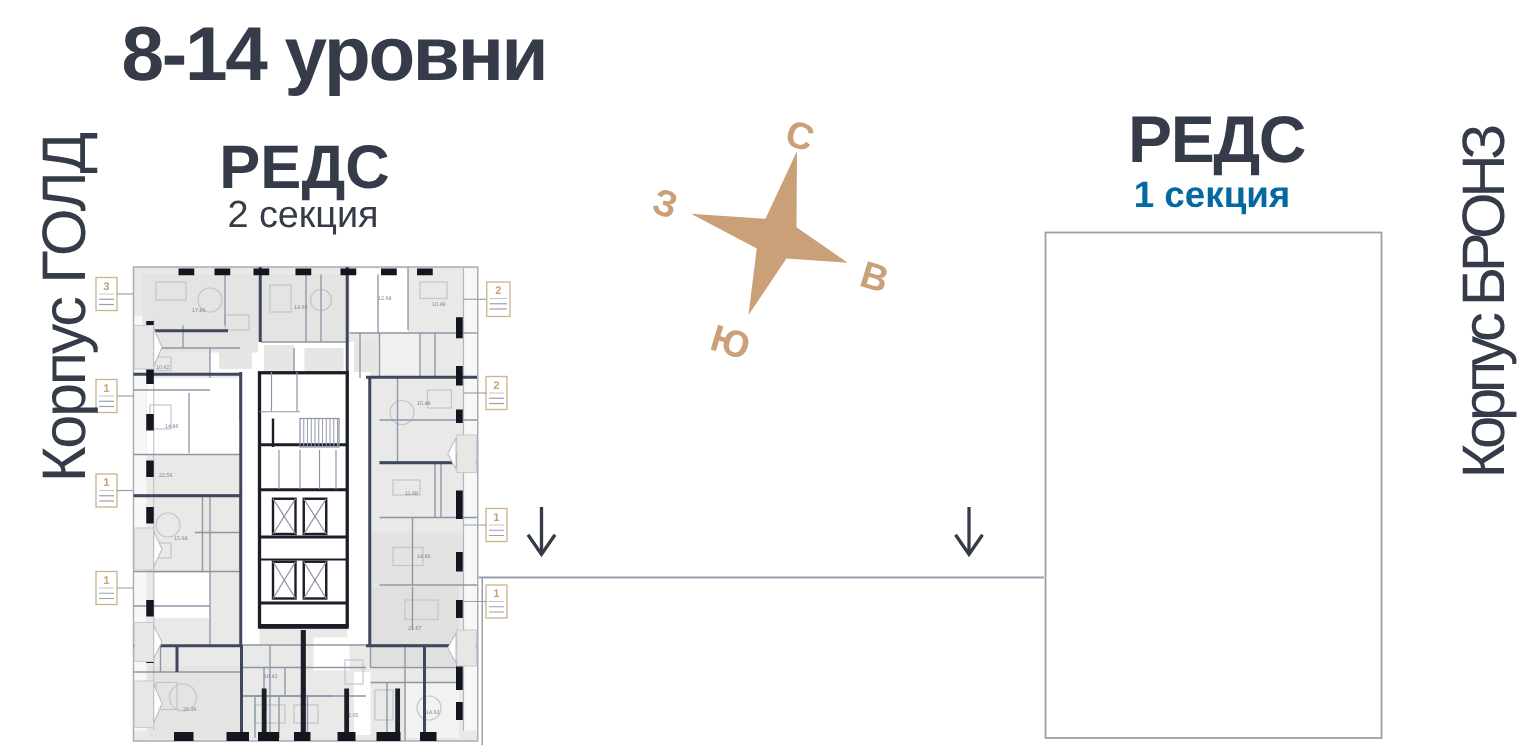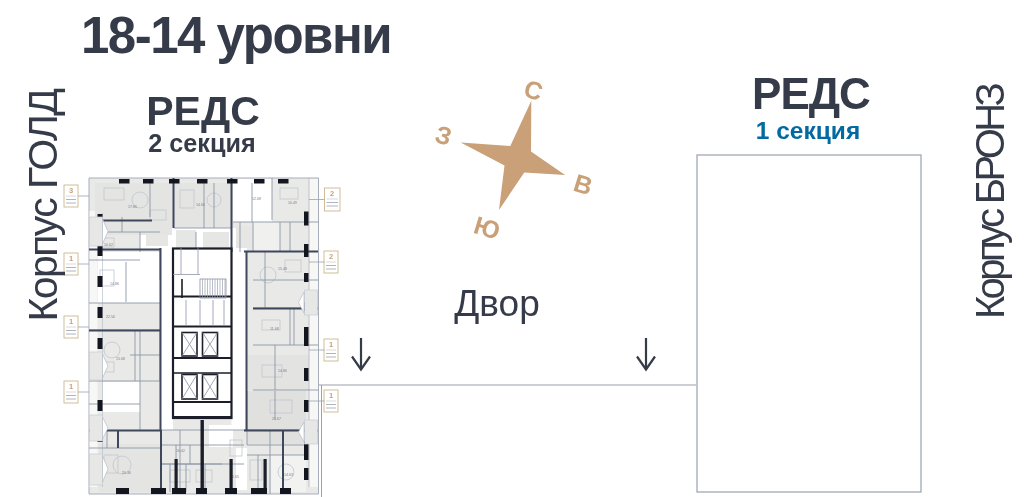--- a/index.html
+++ b/index.html
@@ -2,21 +2,21 @@
 <html><head>
 <meta charset="utf-8">
 <style>
   html,body{margin:0;padding:0;}
   body{width:1024px;height:497px;overflow:hidden;background:#ffffff;
        font-family:"Liberation Sans", sans-serif;}
   #page{position:relative;width:1024px;height:497px;background:#ffffff;}
   .abs{position:absolute;}
   #title{left:81px;top:6px;font-size:51px;font-weight:700;color:#363b49;letter-spacing:-1.5px;}
   #reds2{left:120px;top:88px;width:166px;text-align:center;font-size:41px;font-weight:700;color:#363b49;}
-  #sec2{left:119px;top:128.5px;width:166px;text-align:center;font-size:25.2px;font-weight:700;color:#363b49;}
+  #sec2{left:119px;top:128.5px;width:166px;text-align:center;font-size:25.2px;font-weight:400;color:#363b49;}
   #reds1{left:728px;top:69px;width:166px;text-align:center;font-size:44px;font-weight:700;color:#363b49;letter-spacing:-1px;}
   #sec1{left:725px;top:117px;width:166px;text-align:center;font-size:24.5px;font-weight:700;color:#0369a1;}
   #gold{left:-157.5px;top:184.5px;width:400px;height:41px;line-height:41px;text-align:center;
         font-size:41px;font-weight:400;color:#363b49;letter-spacing:-1.6px;transform:rotate(-90deg);}
   #bronz{left:789.5px;top:181.5px;width:400px;height:41px;line-height:41px;text-align:center;
         font-size:40px;font-weight:400;color:#363b49;letter-spacing:-3.6px;transform:rotate(-90deg);}
   #dvor{left:430px;top:283px;width:134px;text-align:center;font-size:37px;font-weight:400;color:#363b49;}
   svg{position:absolute;left:0;top:0;}
 </style>
 </head>
@@ -374,21 +374,20 @@
         <line x1="78" y1="264" x2="89" y2="264"></line>
         <line x1="78" y1="327" x2="89" y2="327"></line>
         <line x1="78" y1="392" x2="89" y2="392"></line>
         <line x1="309" y1="199.5" x2="324.5" y2="199.5"></line>
         <line x1="309" y1="262" x2="324.5" y2="262"></line>
         <line x1="309" y1="350" x2="324.5" y2="350"></line>
         <line x1="309" y1="401" x2="324.5" y2="401"></line>
       </g>
     </g>
   </svg>
-  <div class="abs" id="title">18-14 уровни</div>
+  <div class="abs" id="title">8-14 уровни</div>
   <div class="abs" id="reds2">РЕДС</div>
   <div class="abs" id="sec2">2 секция</div>
   <div class="abs" id="reds1">РЕДС</div>
   <div class="abs" id="sec1">1 секция</div>
   <div class="abs" id="gold">Корпус ГОЛД</div>
   <div class="abs" id="bronz">Корпус БРОНЗ</div>
-  <div class="abs" id="dvor">Двор</div>
 </div>
 
 </body></html>

